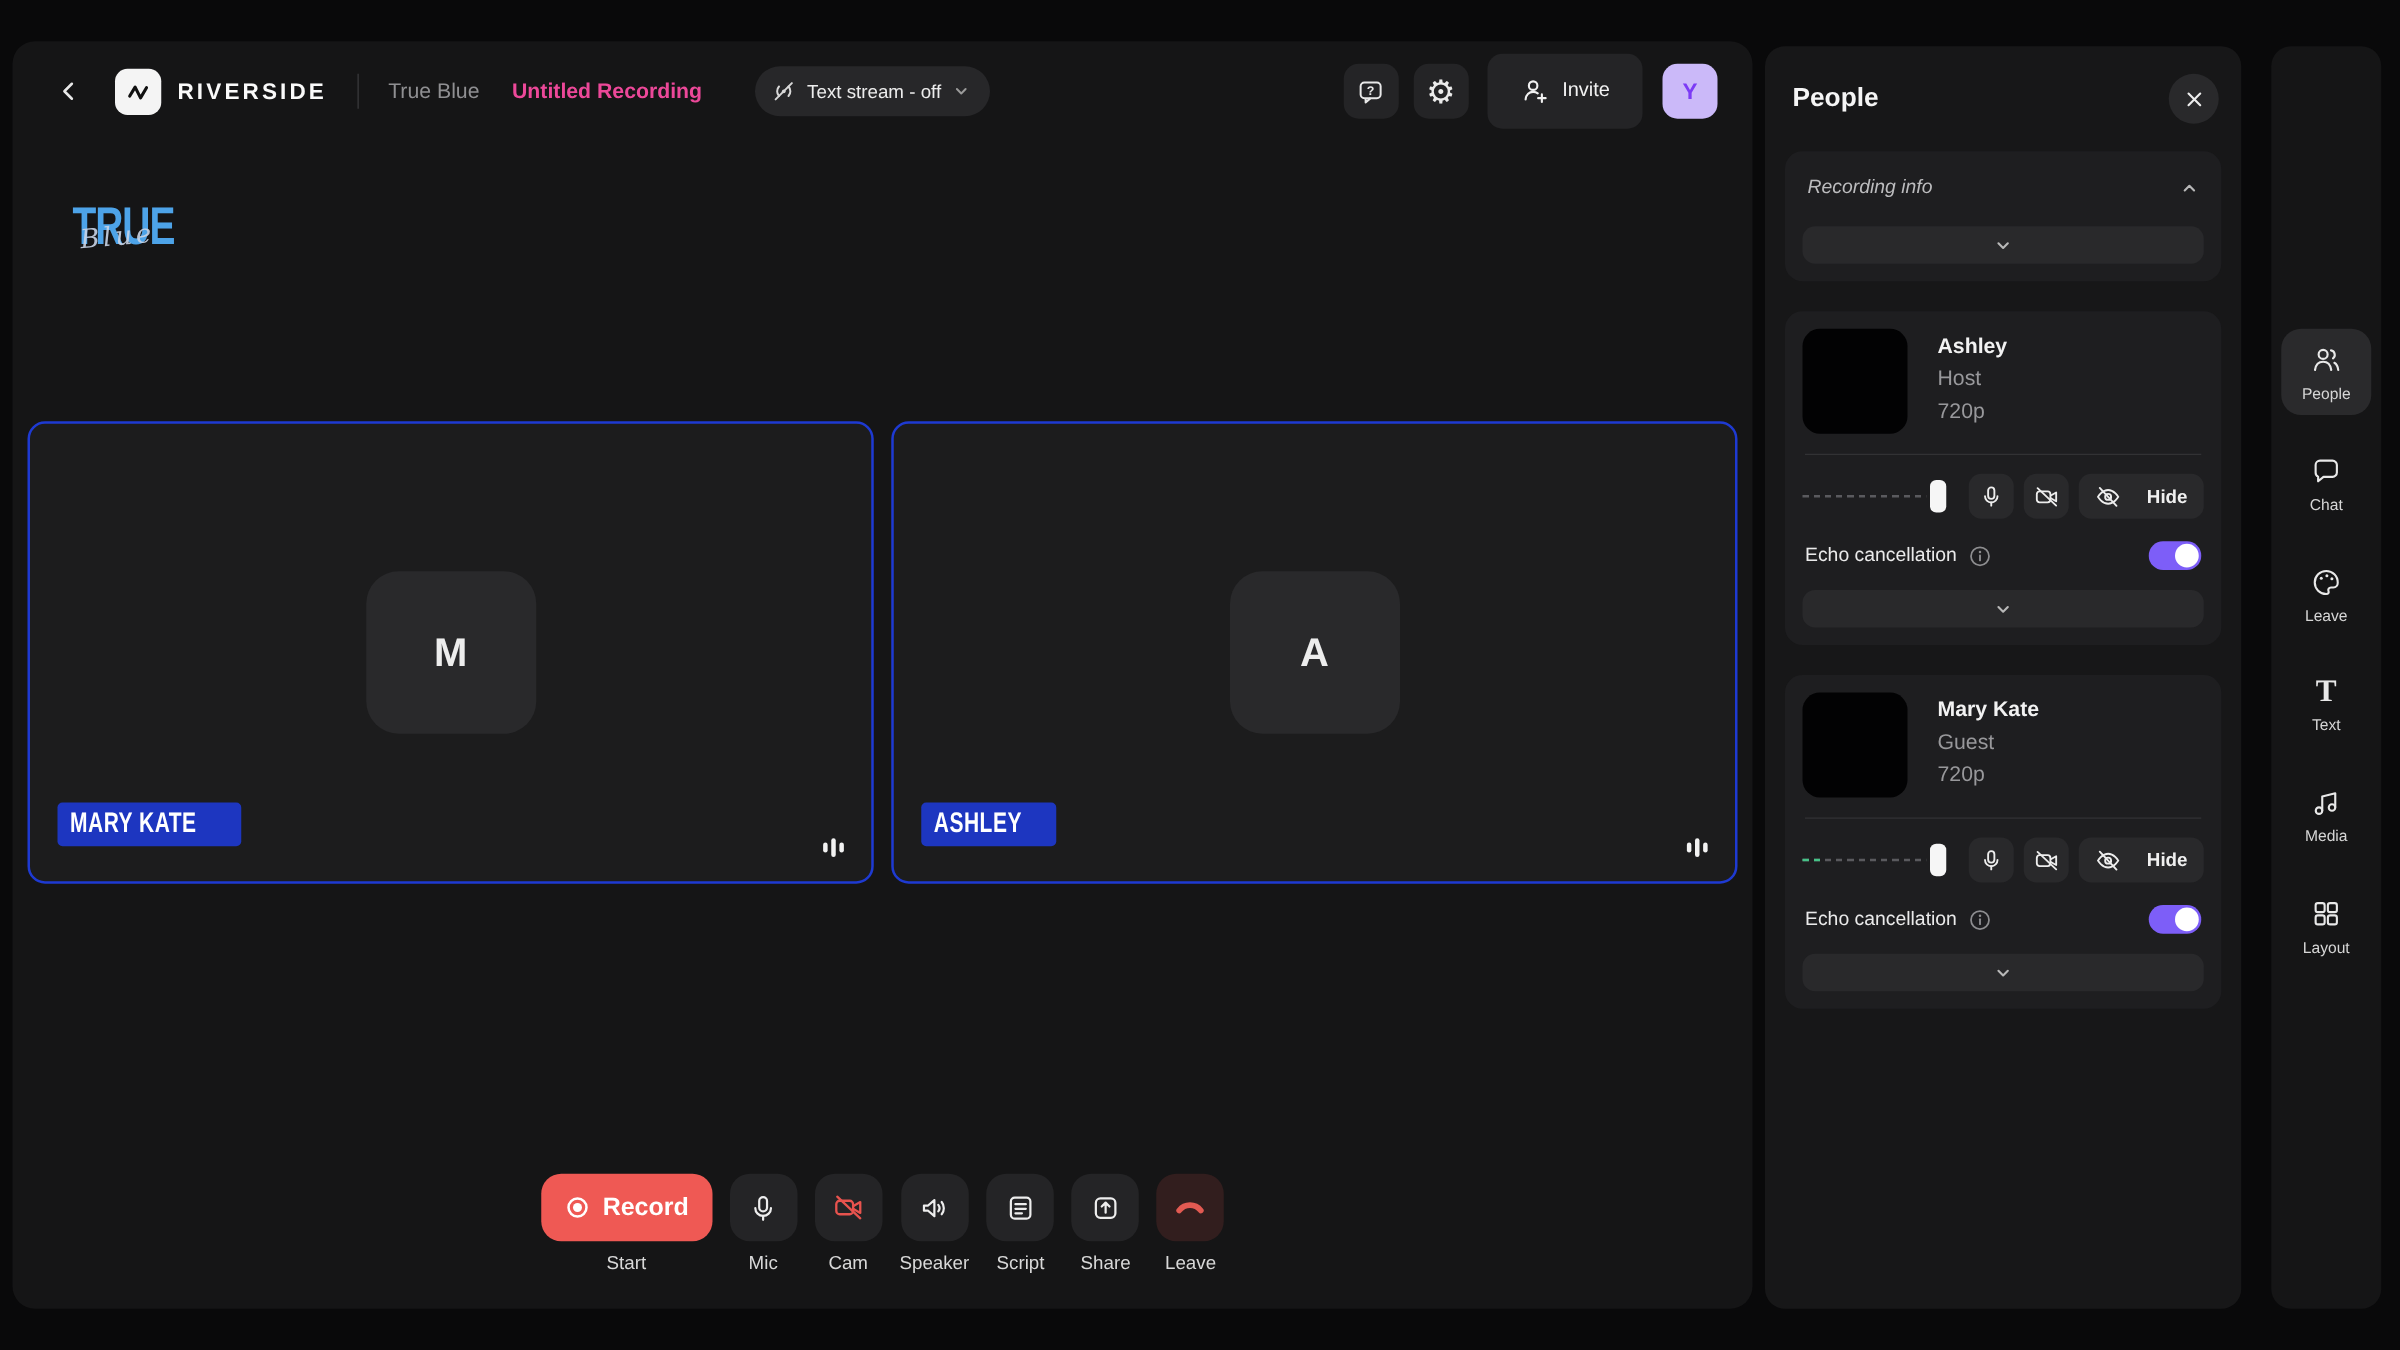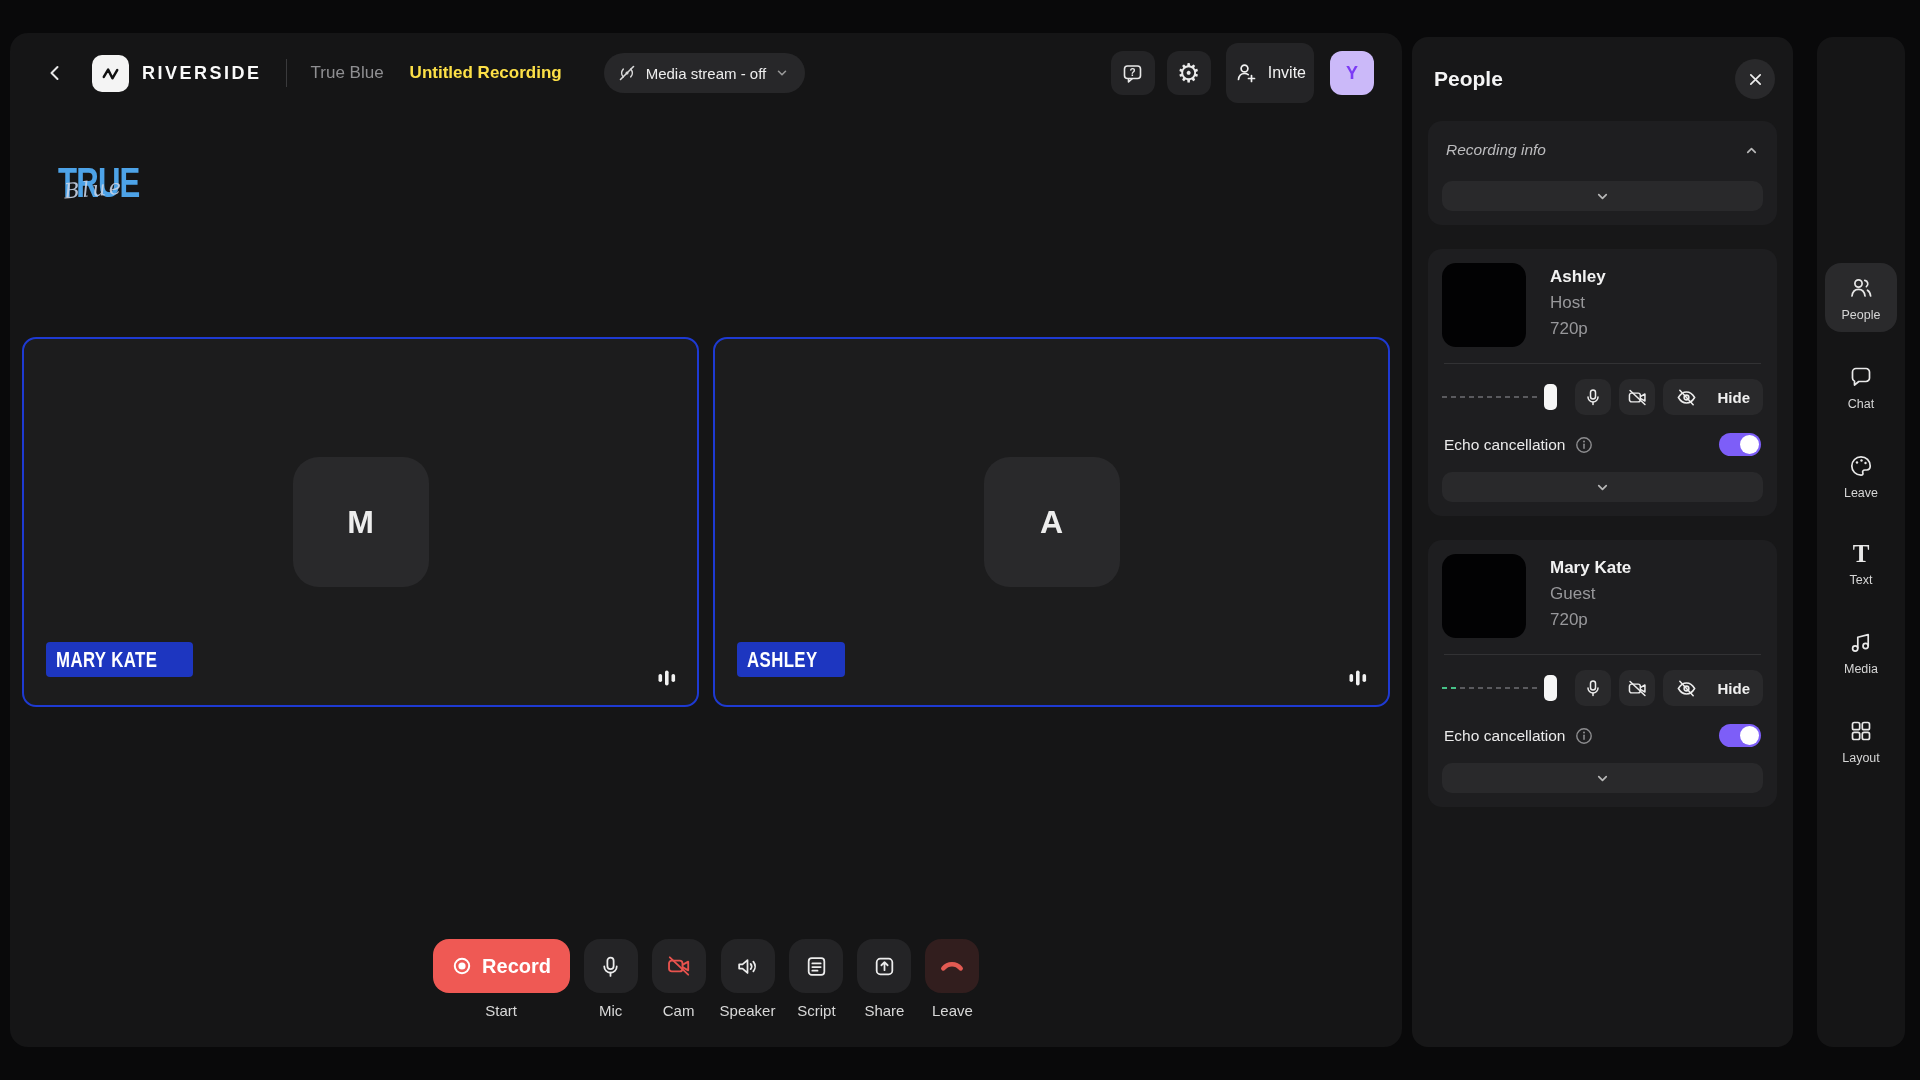--- a/index.html
+++ b/index.html
@@ -15,27 +15,27 @@
   .topbar { position:absolute; top:0; left:0; right:0; height:80px; display:flex;
     align-items:center; padding:0 28px 0 30px; }
   .icon-btn { background:transparent; border:none; cursor:pointer; display:flex;
     align-items:center; justify-content:center; }
   .back-btn { width:30px; height:30px; }
   .logo-mark { width:37px; height:37px; background:#f4f4f4; border-radius:10px;
     display:flex; align-items:center; justify-content:center; margin-left:22px; }
   .wordmark { font-size:18px; font-weight:800; letter-spacing:2.5px; color:#fafafa; margin-left:13px; }
   .tb-divider { width:1px; height:28px; background:#3a3a3c; margin:0 24px; }
   .project-name { font-size:17px; color:#8f8f92; }
-  .recording-name { font-size:17px; font-weight:700; color:#fde047; margin-left:26px; }
+  .recording-name { font-size:17px; font-weight:700; color:#ec4899; margin-left:26px; }
   .live-pill { margin-left:42px; height:40px; padding:0 16px 0 13px; border-radius:20px;
     background:#272729; display:flex; align-items:center; gap:9px; border:none; cursor:pointer; }
   .live-pill .lbl { font-size:15px; color:#ededed; font-weight:500; }
   .tb-spacer { flex:1; }
   .sq-btn { width:44px; height:44px; border-radius:12px; background:#242426; }
-  .invite-btn { height:60px; padding:0 8px; border-radius:12px; background:#242426;
+  .invite-btn { height:60px; padding:0 26px; border-radius:12px; background:#242426;
     display:flex; align-items:center; gap:10px; border:none; cursor:pointer; margin-left:15px; }
   .invite-btn .lbl { font-size:16px; color:#f2f2f2; font-weight:500; }
   .tb-avatar { width:44px; height:44px; border-radius:12px; background:#cbb9f9; margin-left:16px;
     display:flex; align-items:center; justify-content:center; font-size:18px; font-weight:700;
     color:#7c3bf5; cursor:pointer; }
   .g12 { margin-left:12px; }
 
   
   .show-logo { position:absolute; left:48px; top:128px; width:110px; height:60px; }
   .show-logo .main { font-size:38px; font-weight:800; letter-spacing:-1px; color:#4da3e8;
@@ -140,21 +140,21 @@
     <span class="recording-name">Untitled Recording</span>
     <button class="live-pill">
       <span>
         <svg width="20" height="20" viewBox="0 0 20 20" fill="none">
           <path d="M6.2 6.2a5.6 5.6 0 0 0 0 7.6" stroke="#d8d8d8" stroke-width="1.6" stroke-linecap="round"></path>
           <path d="M13.8 6.2a5.6 5.6 0 0 1 0 7.6" stroke="#d8d8d8" stroke-width="1.6" stroke-linecap="round"></path>
           <circle cx="10" cy="10" r="1.5" fill="#d8d8d8"></circle>
           <path d="M3.5 16.5L16.5 3.5" stroke="#d8d8d8" stroke-width="1.6" stroke-linecap="round"></path>
         </svg>
       </span>
-      <span class="lbl">Media stream - off</span>
+      <span class="lbl">Text stream - off</span>
       <span>
         <svg width="14" height="14" viewBox="0 0 16 16" fill="none">
             <path d="M4 6l4 4 4-4" stroke="#9a9a9a" stroke-width="1.8" stroke-linecap="round" stroke-linejoin="round"></path>
           </svg>
       </span>
     </button>
     <span class="tb-spacer"></span>
     <button class="icon-btn sq-btn">
       <span>
         <svg width="23" height="23" viewBox="0 0 23 23" fill="none">

